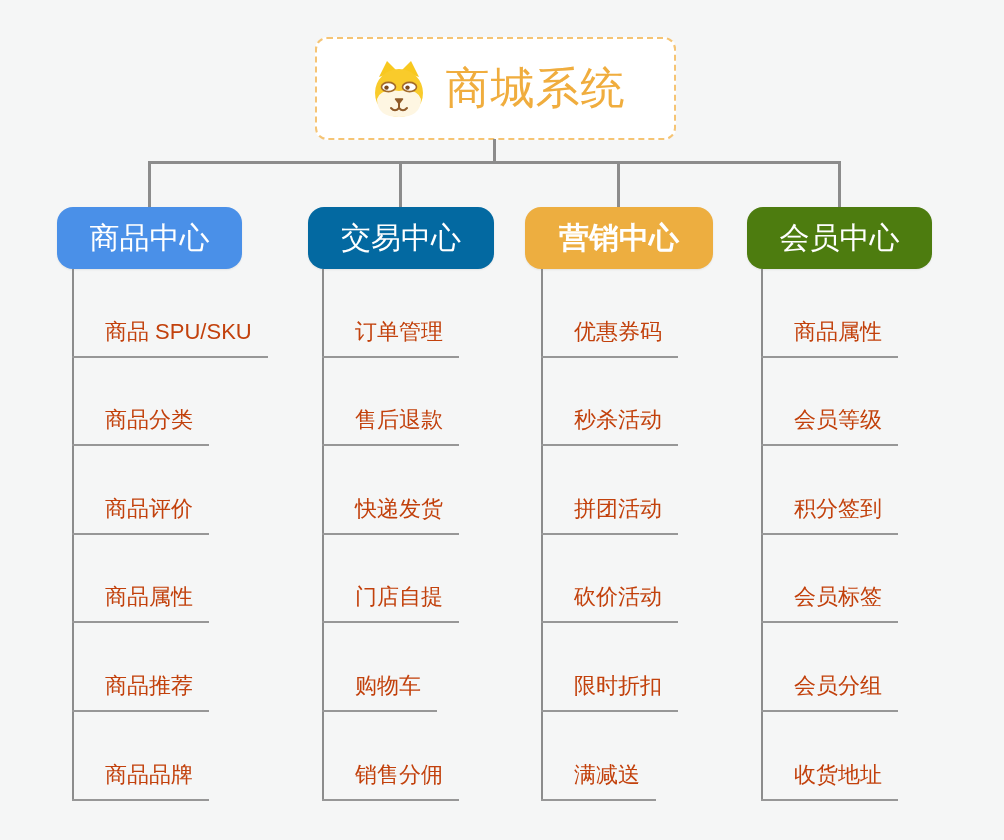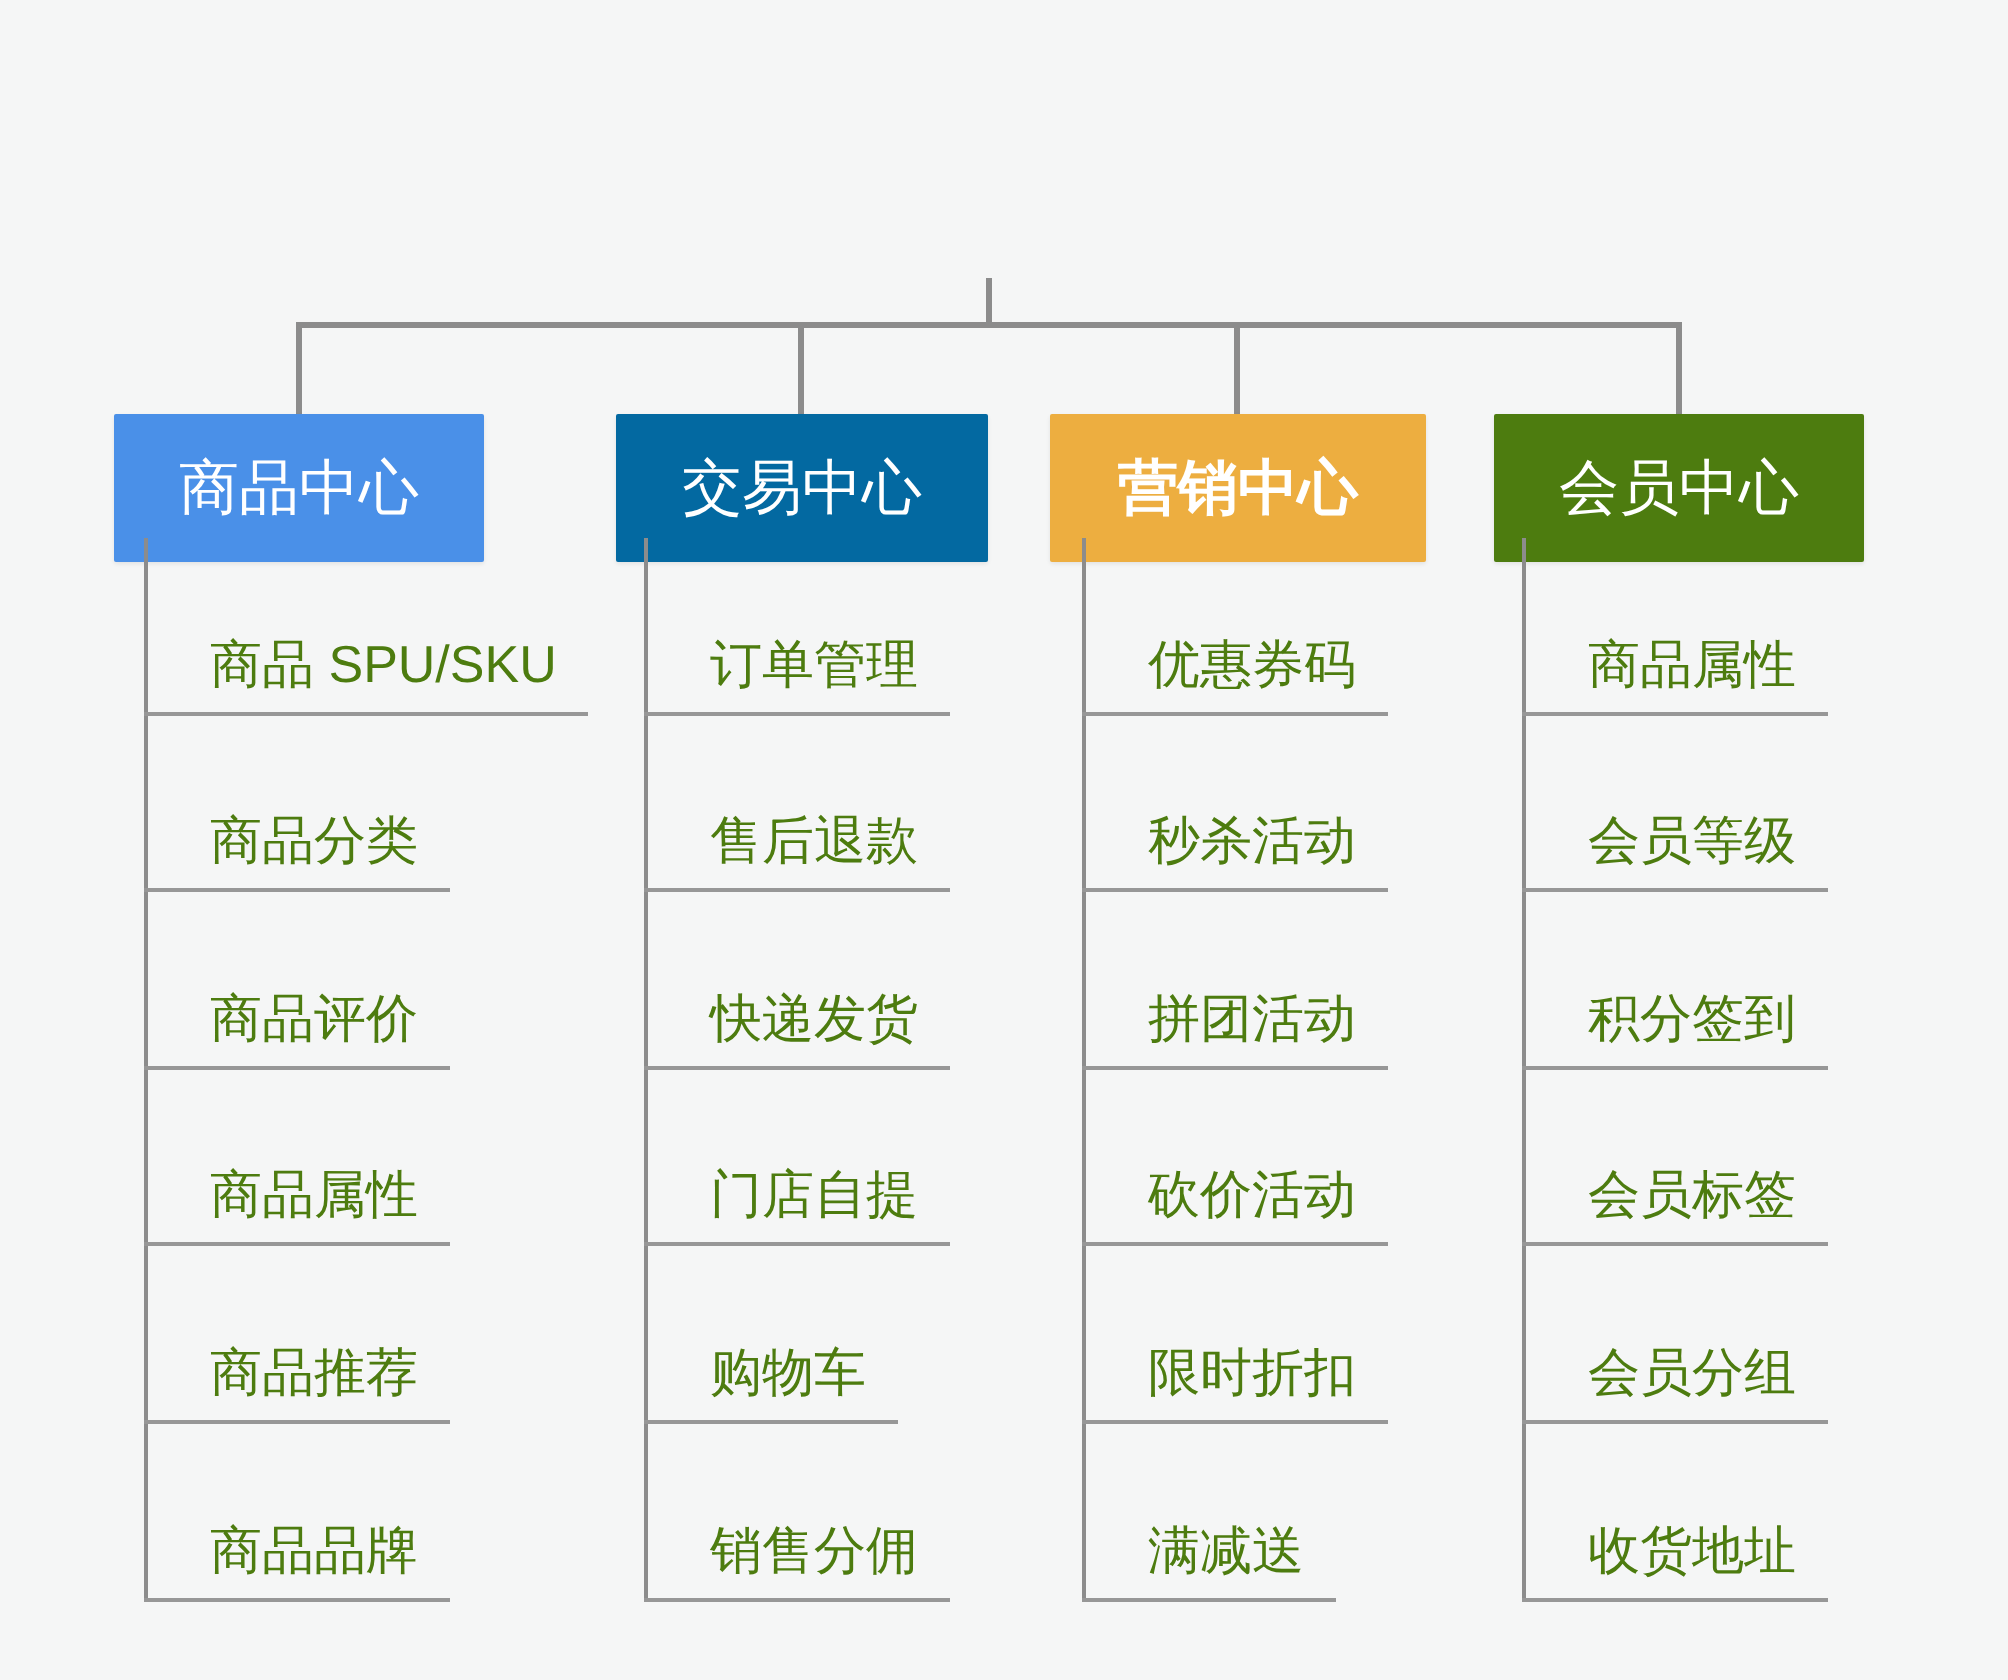--- a/index.html
+++ b/index.html
@@ -23,51 +23,66 @@
 
   
   .line{position:absolute;background:#8C8C8C;}
   .stub{left:493px;top:139px;width:3px;height:22px;}
   .bus{left:148px;top:161px;width:693px;height:3px;}
   .drop{top:163px;height:44px;width:3px;}
   .drop-1{left:148px}.drop-2{left:399px}.drop-3{left:617px}.drop-4{left:838px}
 
   
   .branch-header{
-    position:absolute;top:207px;height:74px;border-radius:1px;
+    position:absolute;top:207px;height:62px;border-radius:16px;
     color:#ffffff;font-size:30px;
     display:flex;align-items:center;justify-content:center;
     box-shadow:0 1px 2px rgba(0,0,0,0.08);
   }
   .header-1{left:57px;width:185px}
   .header-2{left:308px;width:186px}
   .header-3{left:525px;width:188px}
   .header-4{left:747px;width:185px}
 
   
   .trunk{position:absolute;top:269px;height:532px;width:2px;background:#8C8C8C;}
   .trunk-1{left:72px}.trunk-2{left:322px}.trunk-3{left:541px}.trunk-4{left:761px}
 
   
   .col{position:absolute;top:0;}
   .col-1{left:72px}.col-2{left:322px}.col-3{left:541px}.col-4{left:761px}
   .leaf{
     position:absolute;left:0;white-space:nowrap;
-    font-size:26px;color:#4d7c0f;line-height:36px;
+    font-size:22px;color:#c2410c;line-height:36px;
     padding:8px 16px 6px 33px;
     border-bottom:2px solid #979797;
   }
   .leaf-1{top:306px}.leaf-2{top:394px}.leaf-3{top:483px}
   .leaf-4{top:571px}.leaf-5{top:660px}.leaf-6{top:749px}
 </style>
 </head>
 <body>
 
 <div class="canvas">
 
+  <div class="root-node" style="border-color: rgb(245, 196, 116);">
+    <svg class="root-icon" viewBox="0 0 64 62" aria-hidden="true">
+      <polygon points="12,19 20,3 30,13" fill="#F8C81F"></polygon>
+      <polygon points="52,19 44,3 34,13" fill="#F8C81F"></polygon>
+      <circle cx="32" cy="35" r="24" fill="#F9CB2B"></circle>
+      <path d="M10,41 Q14,30 32,33 Q50,30 54,41 Q54,59 32,59 Q10,59 10,41 Z" fill="#FEF6E2"></path>
+      <ellipse cx="21.5" cy="29" rx="7" ry="4.6" fill="#FFFFFF" stroke="#A26A2A" stroke-width="1.6"></ellipse>
+      <ellipse cx="42.5" cy="29" rx="7" ry="4.6" fill="#FFFFFF" stroke="#A26A2A" stroke-width="1.6"></ellipse>
+      <circle cx="19.5" cy="29.6" r="2.2" fill="#7C4A1E"></circle>
+      <circle cx="40.5" cy="29.6" r="2.2" fill="#7C4A1E"></circle>
+      <polygon points="28.5,41 35.5,41 32,45.5" fill="#8F5B2A" stroke="#8F5B2A" stroke-width="1.5" stroke-linejoin="round"></polygon>
+      <path d="M32,45.5 L32,50 M24,50 Q28,54.5 32,50 Q36,54.5 40,50" fill="none" stroke="#8F5B2A" stroke-width="2" stroke-linecap="round"></path>
+    </svg>
+    <span class="root-title" style="color: rgb(240, 173, 62);">商城系统</span>
+  </div>
 
   <div class="line stub"></div>
   <div class="line bus"></div>
   <div class="line drop drop-1"></div>
   <div class="line drop drop-2"></div>
   <div class="line drop drop-3"></div>
   <div class="line drop drop-4"></div>
 
   <div class="branch-header header-1" style="background-color: rgb(74, 144, 232);">商品中心</div>
   <div class="branch-header header-2" style="background-color: #0369a1;">交易中心</div>

